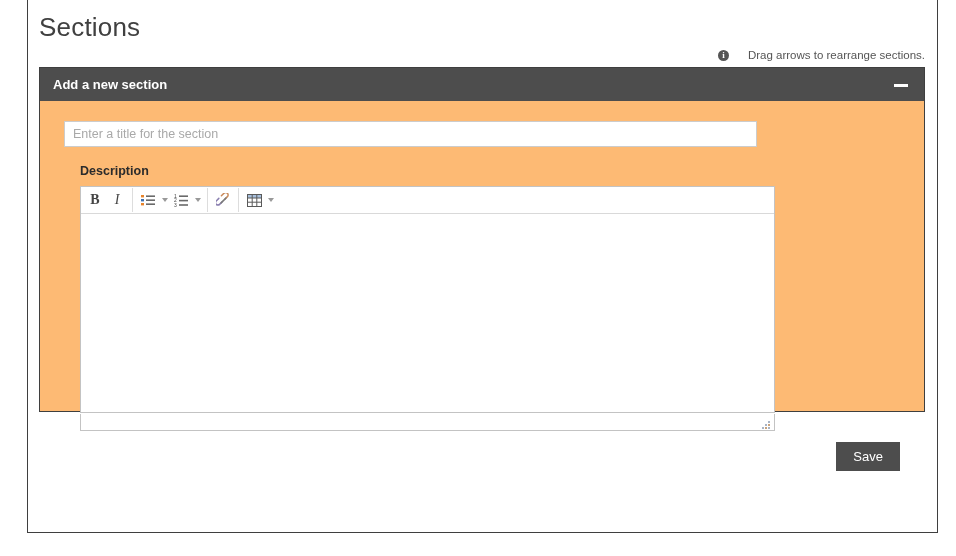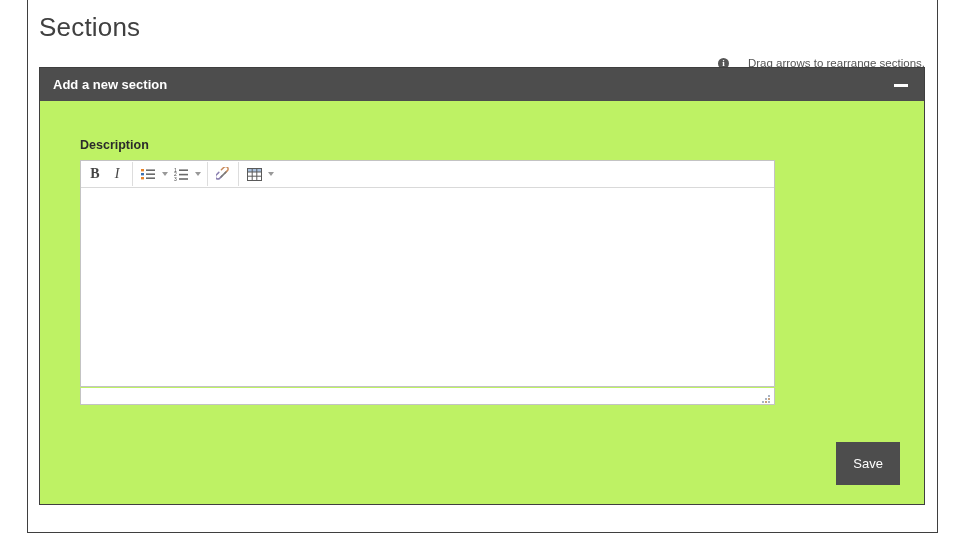--- a/index.html
+++ b/index.html
@@ -44,21 +44,20 @@
   
   #hint-row {
     position: absolute;
     right: 31px;
     top: 49px;
     display: flex;
     align-items: flex-end;
     gap: 19px;
     font-size: 11.5px;
     color: #555555;
-    margin-top: 8px;
   }
   .info-icon {
     display: inline-block;
     width: 11px;
     height: 11px;
     border-radius: 50%;
     background: #555555;
     position: relative;
     flex: none;
   }
@@ -75,24 +74,24 @@
     color: #ffffff;
     font-family: "Liberation Serif", serif;
   }
 
   
   #panel {
     position: absolute;
     left: 39px;
     top: 67px;
     width: 886px;
-    height: 438px;
+    height: 345px;
     border: 1px solid #3f3f3f;
     box-sizing: border-box;
-    background: #bef264;
+    background: #fdba74;
   }
   #panel-header {
     height: 33px;
     background: #4d4d4d;
     display: flex;
     align-items: center;
     justify-content: space-between;
     padding: 0 15px 0 13px;
     box-sizing: border-box;
   }
@@ -265,21 +264,21 @@
     display: flex;
     justify-content: flex-end;
     box-sizing: border-box;
   }
   #save-button {
     background: #4d4d4d;
     color: #ffffff;
     border: none;
     font-family: "Liberation Sans", sans-serif;
     font-size: 13px;
-    padding: 14px 17px;
+    padding: 7px 17px;
     cursor: pointer;
     border-radius: 0;
     line-height: 15px;
   }
 </style>
 </head>
 <body>
 
 <div id="page-frame"></div>
 
@@ -293,20 +292,21 @@
 <div id="panel">
 
   <div id="panel-header">
     <span id="panel-header-title">Add a new section</span>
     <span id="minimize-button"></span>
   </div>
 
   <div id="panel-body">
 
     <div>
+      <input id="title-input" type="text" placeholder="Enter a title for the section" style="">
     </div>
 
     <div id="description-group">
       <div class="field-label">Description</div>
 
       <div id="editor">
 
         <div id="editor-toolbar">
 
           <div class="tb-group">

